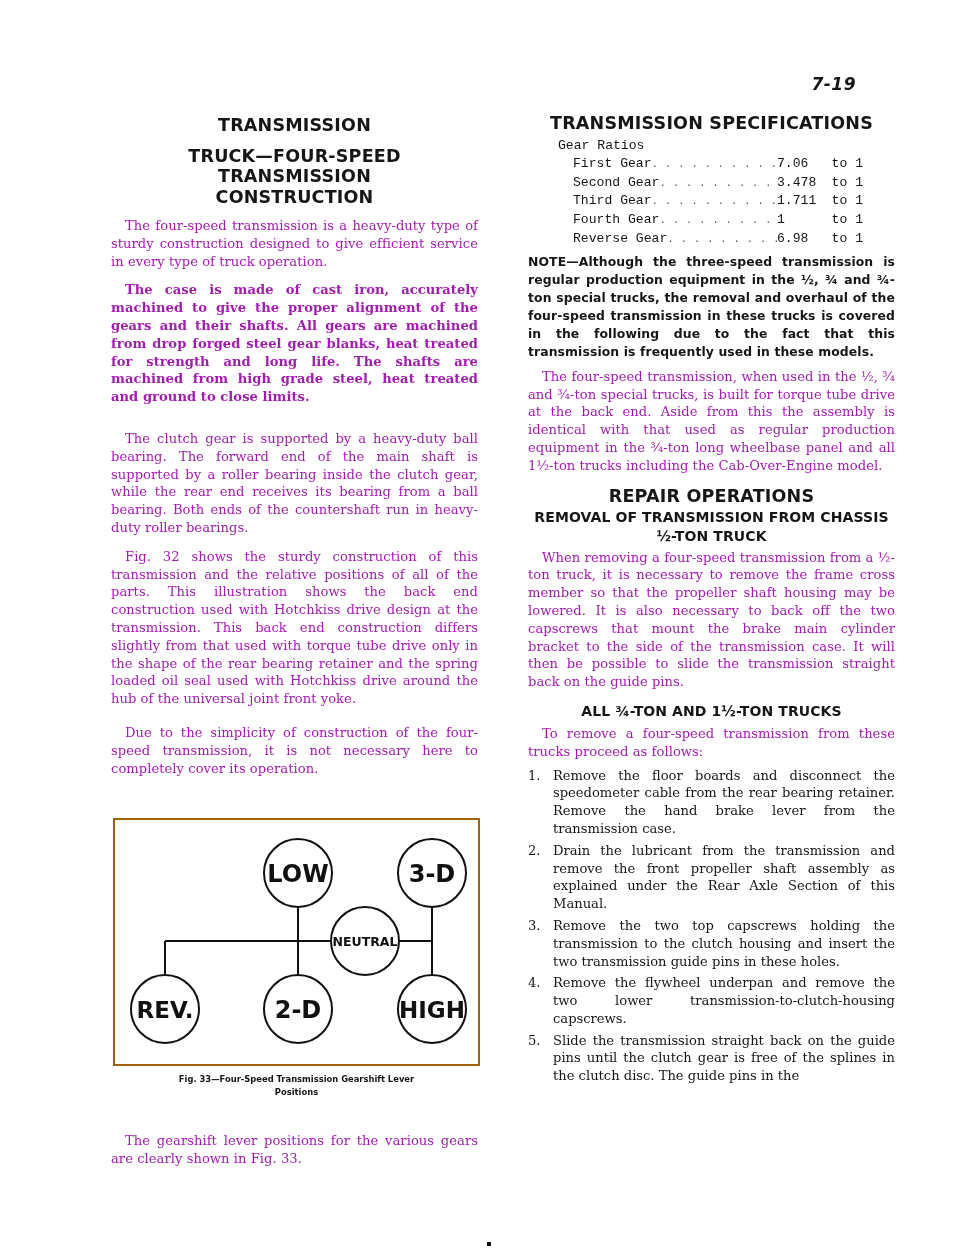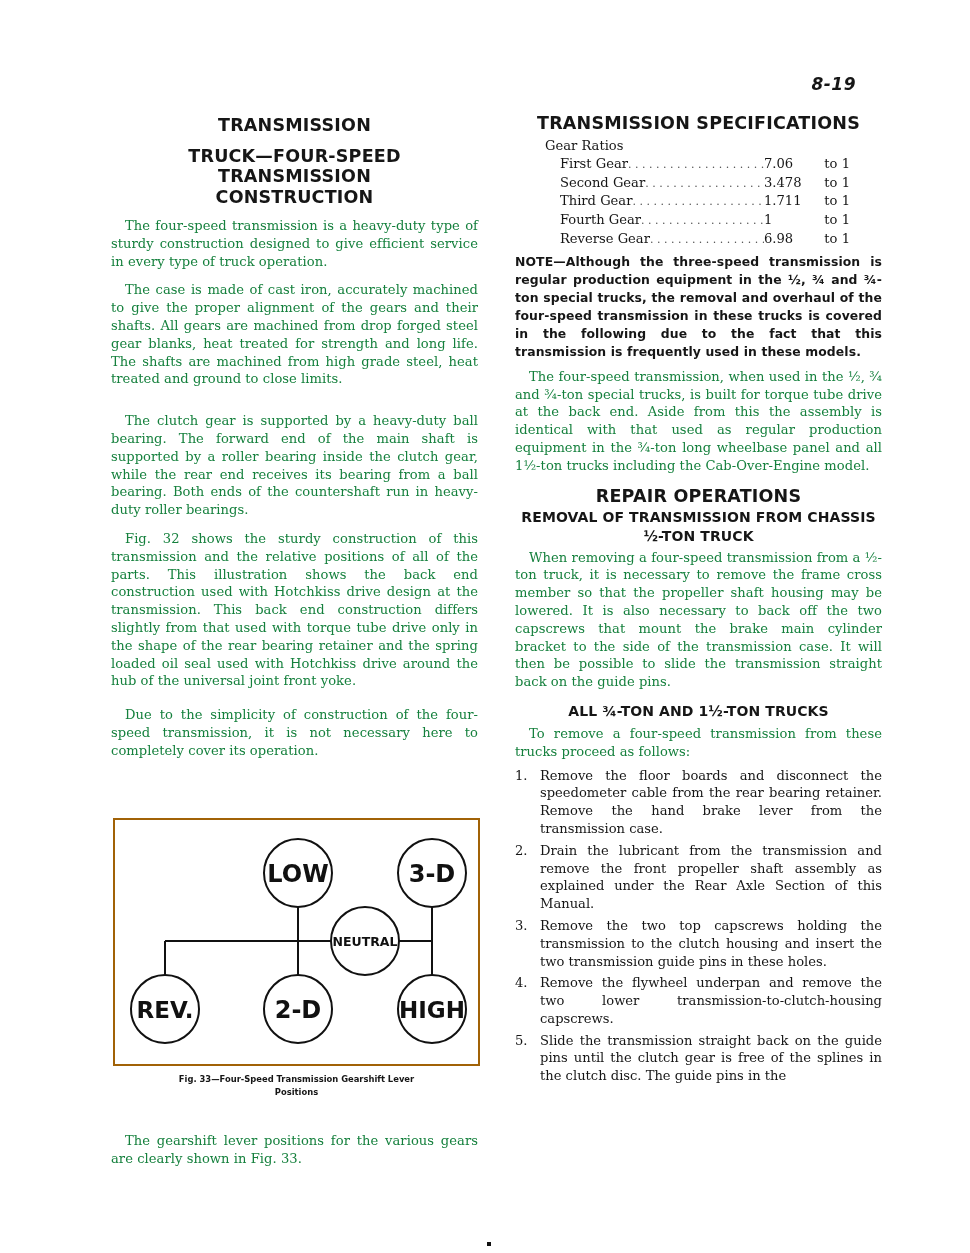--- a/index.html
+++ b/index.html
@@ -8,42 +8,42 @@
     color: #161616;
     font-family: "DejaVu Serif", "Liberation Serif", serif;
   }
   .page-num {
     position: absolute; top: 74px; left: 806px; width: 50px; text-align: right;
     font-family: "DejaVu Sans", sans-serif; font-weight: bold; font-style: italic;
     font-size: 17px; letter-spacing: 0.5px;
   }
   .col { position: absolute; }
   .col-left { left: 111px; top: 113px; width: 367px; }
-  .col-right { left: 515px; top: 113px; width: 367px; }
+  .col-right { left: 528px; top: 113px; width: 367px; }
 
   .h-main {
     font-family: "DejaVu Sans", sans-serif; font-weight: bold; text-align: center;
     font-size: 17.5px; letter-spacing: 0.2px; margin: 0;
   }
   .h-sub {
     font-family: "DejaVu Sans", sans-serif; font-weight: bold; text-align: center;
     font-size: 14px; letter-spacing: 0.1px; margin: 0;
   }
   p.body {
     margin: 0; font-size: 13.1px; line-height: 17.8px; text-align: justify;
-    text-indent: 14px; letter-spacing: 0.05px; color: #15803d;
+    text-indent: 14px; letter-spacing: 0.05px; color: #a21caf;
   }
   p.note {
     margin: 0; font-family: "DejaVu Sans", sans-serif; font-weight: bold;
     font-size: 12.4px; line-height: 18px; text-align: justify; letter-spacing: 0.1px;
   }
 
   
   .spec { font-size: 13.1px; line-height: 17.8px; margin-top: 4px; }
-  .spec .row { display: flex; align-items: baseline; white-space: nowrap; }
+  .spec .row { display: flex; align-items: baseline; white-space: nowrap; font-family: Liberation Mono, monospace; }
   .spec .label { flex: 0 0 auto; }
   .spec .dots { flex: 1 1 auto; overflow: hidden; color: #555; letter-spacing: 2px; font-size: 11px; }
   .spec .dots::before { content: ". . . . . . . . . . . . . . . . . . . . . . . . . . . . . . . . . . . . ."; letter-spacing: 0; }
   .spec .val { flex: 0 0 46px; text-align: left; }
   .spec .unit { flex: 0 0 40px; text-align: right; }
   .spec .indent { padding-left: 15px; }
 
   
   ol.steps { list-style: none; margin: 0; padding: 0; }
   ol.steps li { display: flex; margin-bottom: 4px; }
@@ -59,28 +59,28 @@
   .fig-caption {
     position: absolute; left: 113px; top: 1073px; width: 367px; text-align: center;
     font-family: "DejaVu Sans", sans-serif; font-weight: bold; font-size: 8.4px; line-height: 13px;
   }
   .abs { position: absolute; }
   .page-dot { position: absolute; left: 487px; top: 1242px; width: 4px; height: 4px; background: #111; }
 </style>
 </head>
 <body>
 
-<div class="page-num">8-19</div>
+<div class="page-num">7-19</div>
 
 <div class="col col-left">
   <h1 class="h-main" style="margin-top:2px;">TRANSMISSION</h1>
   <h2 class="h-main" style="margin-top:11px;">TRUCK—FOUR-SPEED TRANSMISSION</h2>
   <h2 class="h-main" style="margin-top:1px;">CONSTRUCTION</h2>
   <p class="body" style="margin-top:10px;">The four-speed transmission is a heavy-duty type of sturdy construction designed to give efficient service in every type of truck operation.</p>
-  <p class="body" style="margin-top:11px;">The case is made of cast iron, accurately machined to give the proper alignment of the gears and their shafts. All gears are machined from drop forged steel gear blanks, heat treated for strength and long life. The shafts are machined from high grade steel, heat treated and ground to close limits.</p>
+  <p class="body" style="margin-top:11px;font-weight:bold;">The case is made of cast iron, accurately machined to give the proper alignment of the gears and their shafts. All gears are machined from drop forged steel gear blanks, heat treated for strength and long life. The shafts are machined from high grade steel, heat treated and ground to close limits.</p>
   <p class="body" style="margin-top:24px;">The clutch gear is supported by a heavy-duty ball bearing. The forward end of the main shaft is supported by a roller bearing inside the clutch gear, while the rear end receives its bearing from a ball bearing. Both ends of the countershaft run in heavy-duty roller bearings.</p>
   <p class="body" style="margin-top:11px;">Fig. 32 shows the sturdy construction of this transmission and the relative positions of all of the parts. This illustration shows the back end construction used with Hotchkiss drive design at the transmission. This back end construction differs slightly from that used with torque tube drive only in the shape of the rear bearing retainer and the spring loaded oil seal used with Hotchkiss drive around the hub of the universal joint front yoke.</p>
   <p class="body" style="margin-top:16px;">Due to the simplicity of construction of the four-speed transmission, it is not necessary here to completely cover its operation.</p>
 </div>
 
 <div class="figure-box">
   <svg width="363" height="244" viewBox="0 0 363 244">
     <g stroke="#111" stroke-width="2" fill="none">
       <line x1="50" y1="121" x2="317" y2="121"></line>
       <line x1="50" y1="121" x2="50" y2="156"></line>

